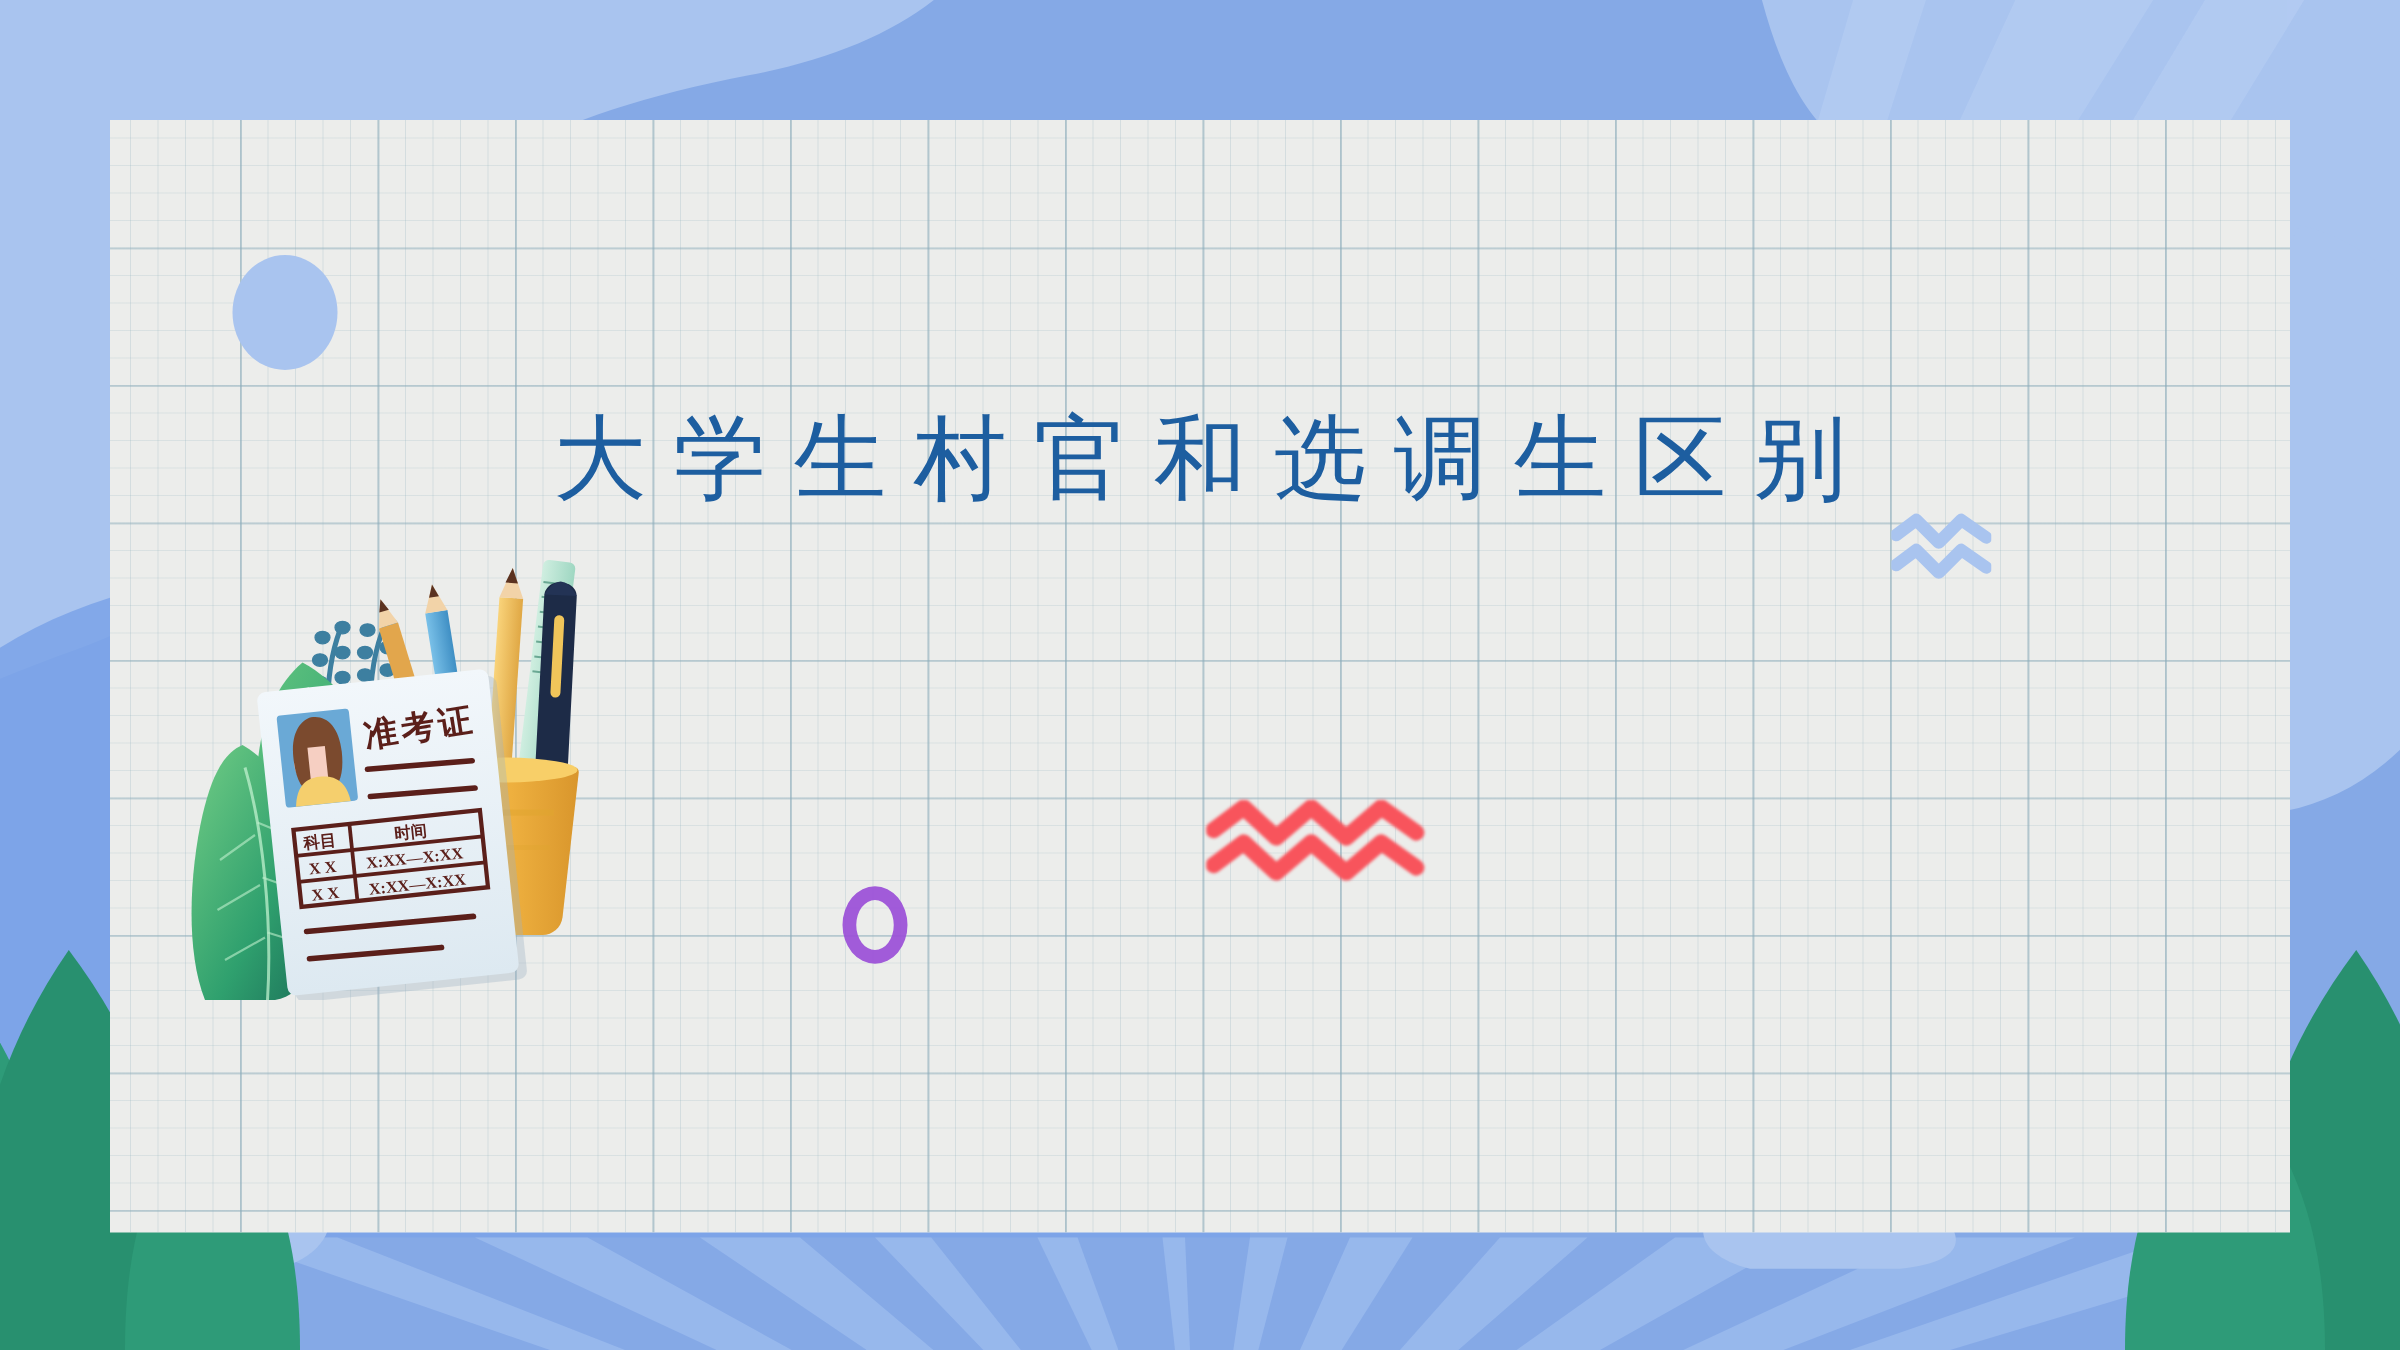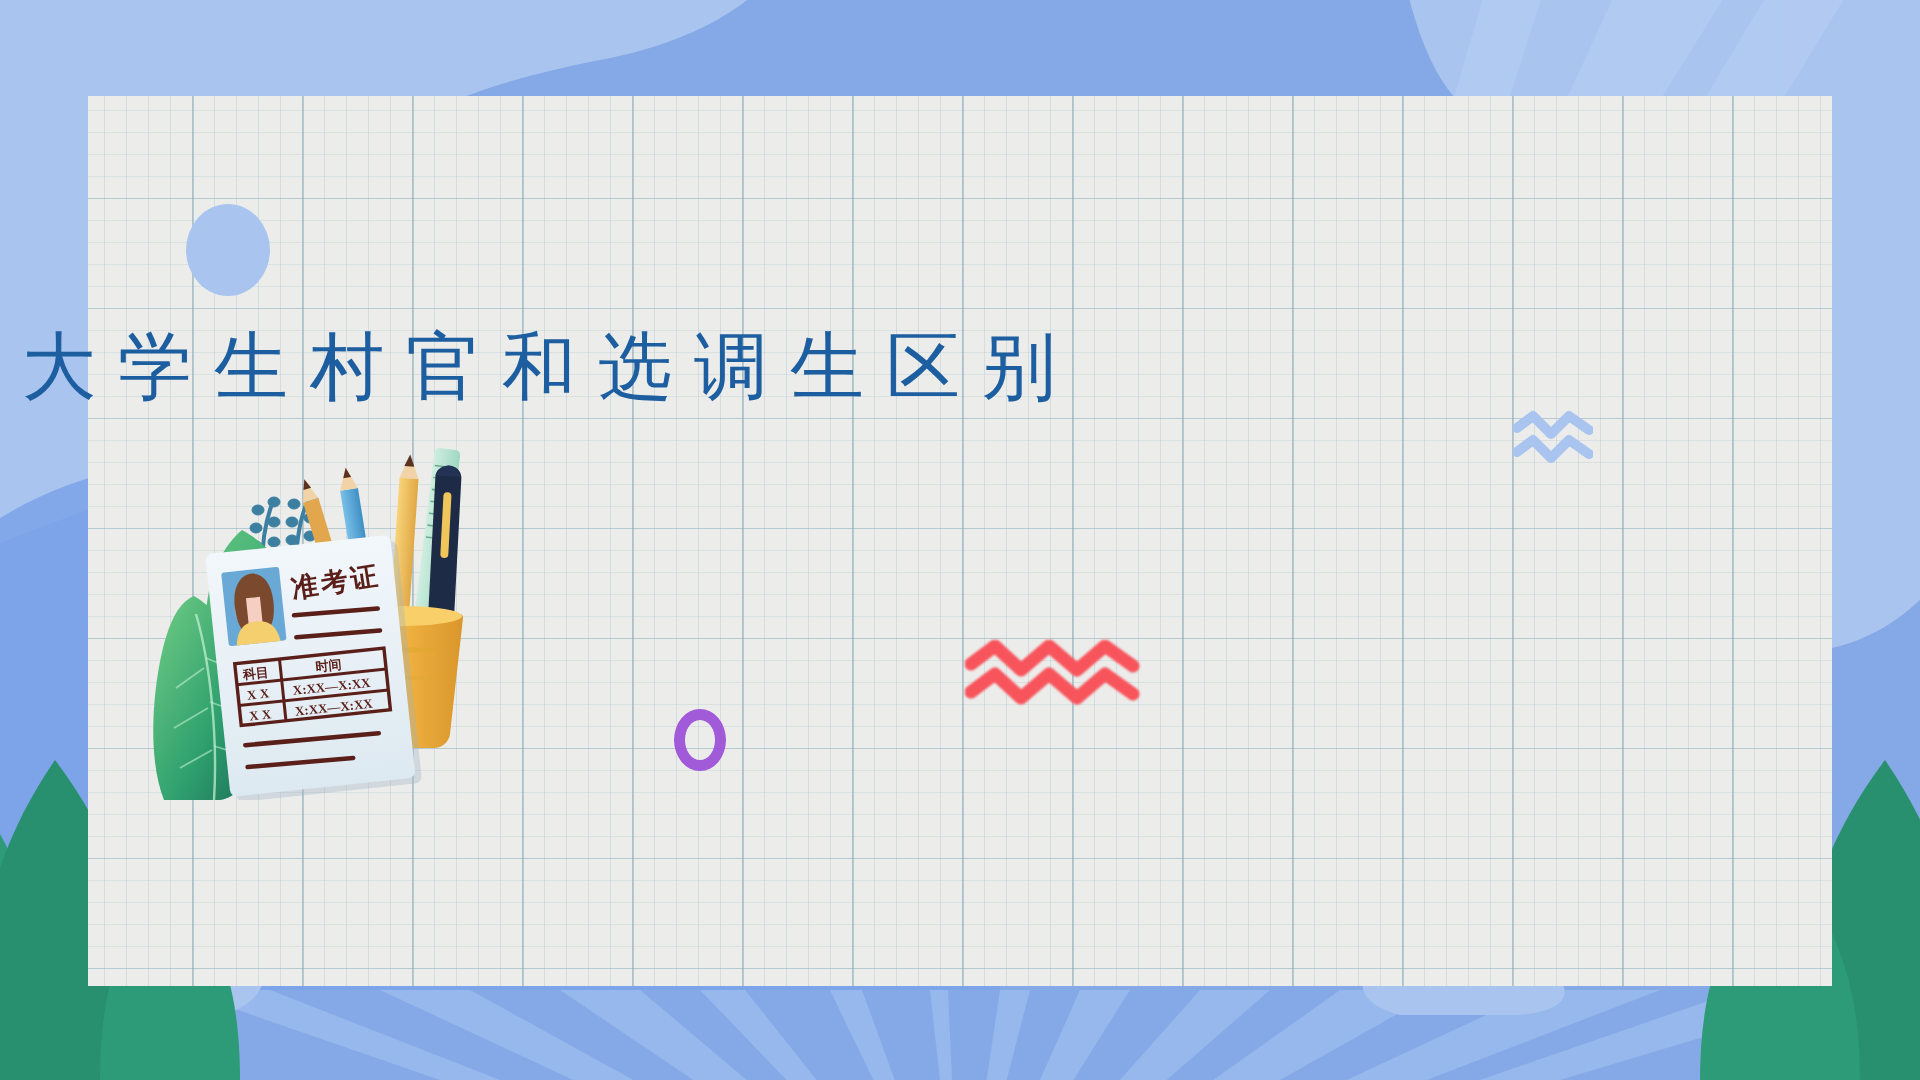--- a/index.html
+++ b/index.html
@@ -43,21 +43,21 @@
     width:84px; height:92px;
     border-radius:50%;
     background:#a9c4ef;
   }
 
   
   #title {
     position:absolute;
     left:0; top:330px;
     width:1920px;
-    text-align:left;
+    text-align:center;
     font-size:74px;
     letter-spacing:22px;
     color:#1d5ea0;
     font-family:"Liberation Sans", sans-serif;
     z-index:40;
     text-indent:22px;
     line-height:1;
     white-space:nowrap;
   }
 

